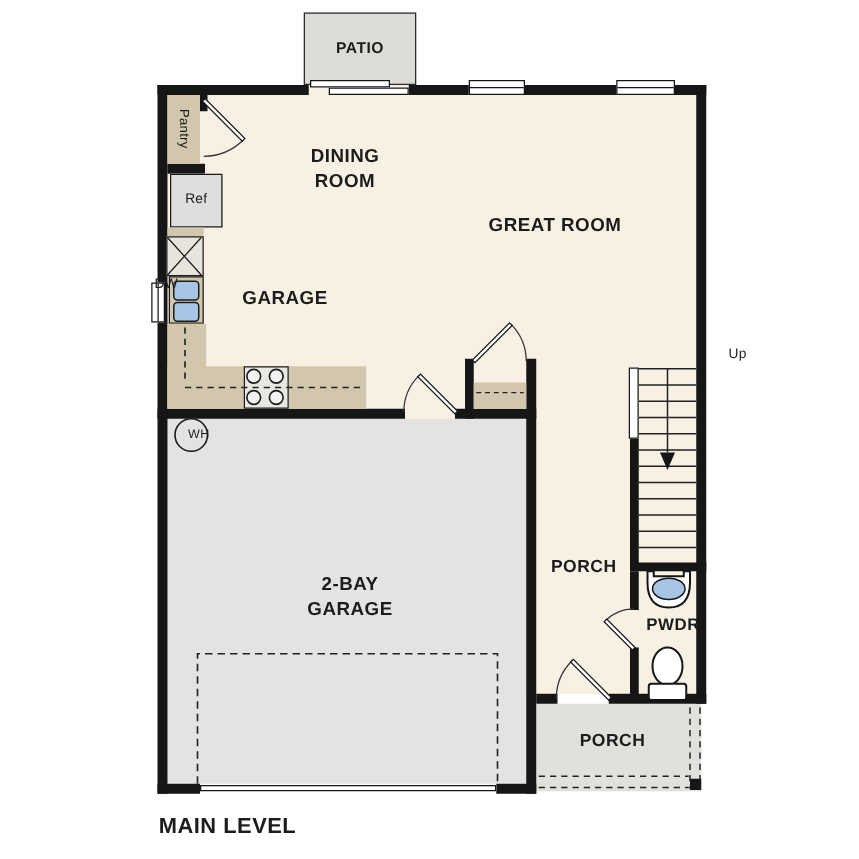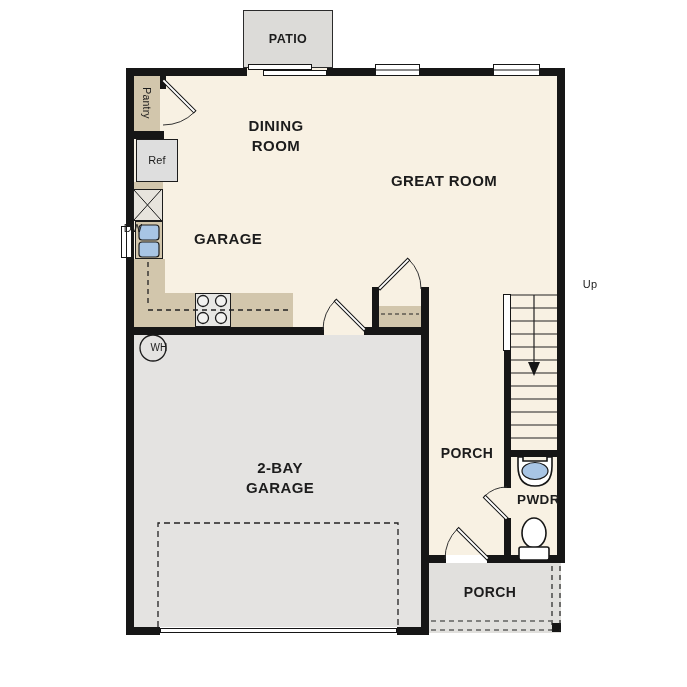--- a/index.html
+++ b/index.html
@@ -163,14 +163,15 @@
   <div class="lbl" style="left:467px;top:453px;font-size:14px;">PORCH</div>
   <div class="lbl" style="left:531px;top:500px;font-size:13.5px;padding-left:15px;">PWDR</div>
   <div class="lbl" style="left:490px;top:592px;font-size:14px;">PORCH</div>
 
   <div class="lbl lbl-sm" style="left:147px;top:103px;font-size:10.5px;transform:translate(-50%,-50%) rotate(90deg);">Pantry</div>
   <div class="lbl lbl-sm" style="left:157px;top:160px;">Ref</div>
   <div class="lbl lbl-sm" style="left:133px;top:204px;margin-top:24px;">DW</div>
   <div class="lbl lbl-sm" style="left:159px;top:348px;font-size:10px;">WH</div>
   <div class="lbl lbl-sm" style="left:558px;top:284px;margin-left:32px;">Up</div>
 
+  <div style="position:absolute;left:127px;top:650px;font-weight:bold;font-size:17.5px;letter-spacing:0.4px;">MAIN LEVEL</div>
 
 </div>
 
 </body></html>

